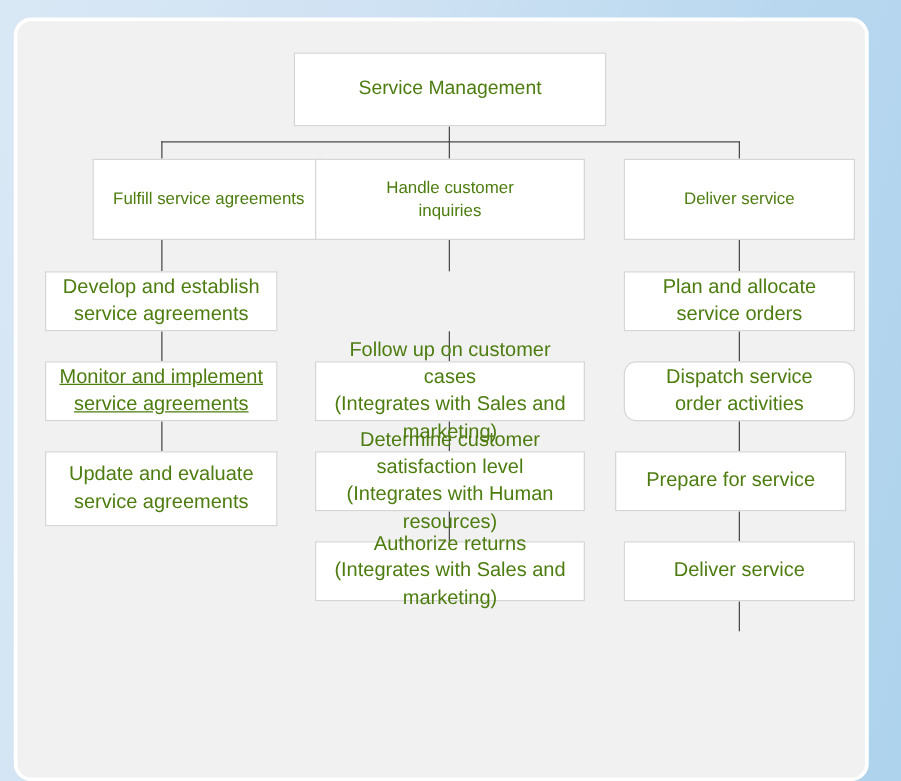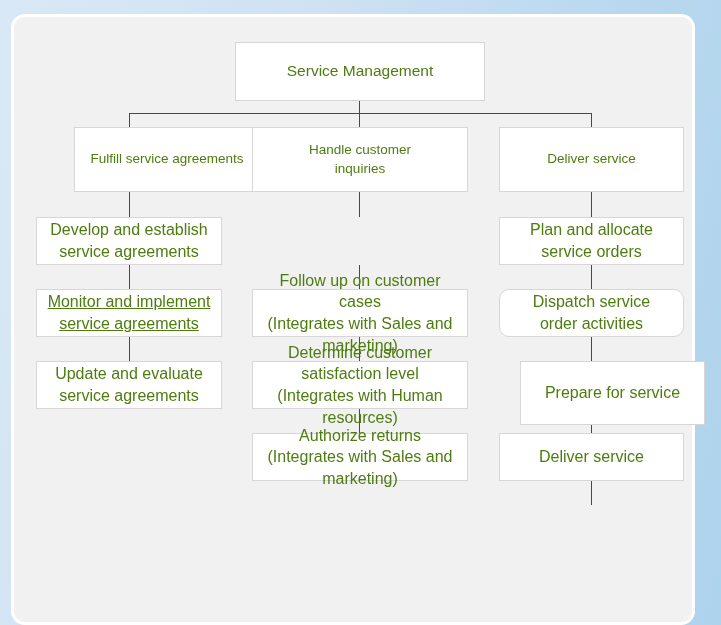--- a/index.html
+++ b/index.html
@@ -116,21 +116,21 @@
     </div>
 
     <div class="node level-3" style="left:36px; top:217px; width:186px; height:48px;">
       <span class="label">Develop and establish
 service agreements</span>
     </div>
     <div class="node level-3" style="left:36px; top:289px; width:186px; height:48px;text-decoration:underline;">
       <span class="label">Monitor and implement
 service agreements</span>
     </div>
-    <div class="node level-3" style="left:36px; top:361px; width:186px; height:48px;">
+    <div class="node level-3" style="left:36px; top:361px; width:186px; height:60px;">
       <span class="label">Update and evaluate
 service agreements</span>
     </div>
 
     <div class="node level-3" style="left:252px; top:289px; width:216px; height:48px;">
       <span class="label">Follow up on customer cases
 (Integrates with Sales and marketing)</span>
     </div>
     <div class="node level-3" style="left:252px; top:361px; width:216px; height:48px;">
       <span class="label">Determine customer satisfaction level
@@ -142,21 +142,21 @@
     </div>
 
     <div class="node level-3" style="left:499px; top:217px; width:185px; height:48px;">
       <span class="label">Plan and allocate
 service orders</span>
     </div>
     <div class="node level-3" style="left:499px; top:289px; width:185px; height:48px;border-radius:10px;">
       <span class="label">Dispatch service
 order activities</span>
     </div>
-    <div class="node level-3" style="left:520px; top:361px; width:185px; height:64px;text-align:center;">
+    <div class="node level-3" style="left:492px; top:361px; width:185px; height:48px;text-align:center;">
       <span class="label">Prepare for service</span>
     </div>
     <div class="node level-3" style="left:499px; top:433px; width:185px; height:48px;">
       <span class="label">Deliver service</span>
     </div>
 
   </div>
 </div>
 
 </body></html>

